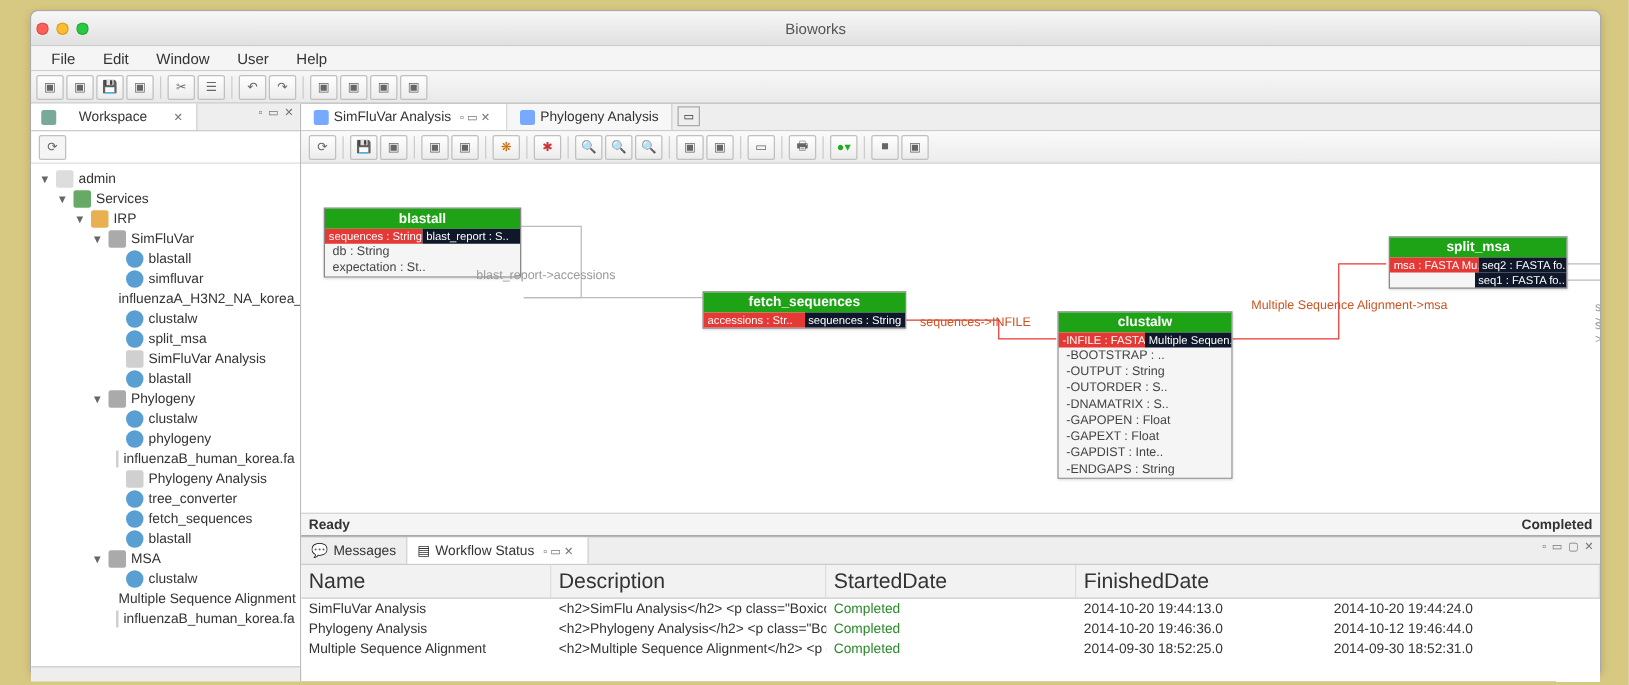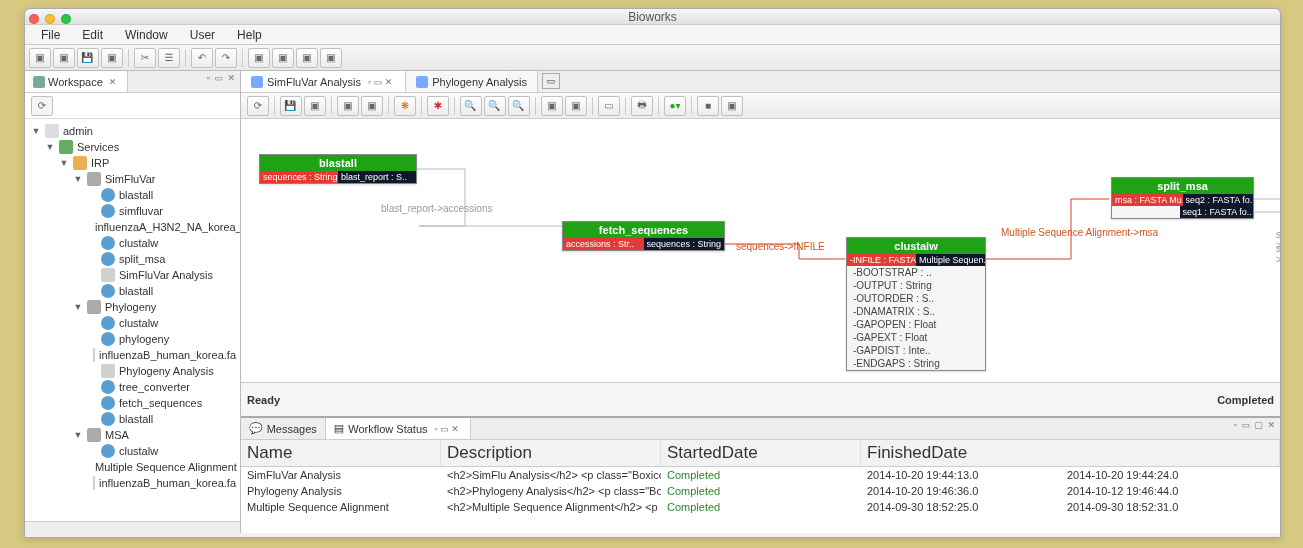--- a/index.html
+++ b/index.html
@@ -1,30 +1,30 @@
 <!DOCTYPE html>
 <html><head>
 <meta charset="utf-8">
 <style>
 *{box-sizing:border-box;margin:0;padding:0;font-family:Arial,Helvetica,sans-serif;font-size:11px;color:#333}
 body{background:#d8c982;width:1303px;height:548px;overflow:hidden}
 .outer-frame{position:absolute;left:24px;top:8px;width:1257px;height:530px;background:#f0f0f0;border:1px solid #aaa;border-radius:6px 6px 0 0;box-shadow:0 2px 8px rgba(0,0,0,0.15)}
-.titlebar{height:16px;background:linear-gradient(#f7f7f7,#e0e0e0);border-bottom:1px solid #ccc;border-radius:6px 6px 0 0;display:flex;align-items:flex-end;padding:0 4px;position:relative}
+.titlebar{height:28px;background:linear-gradient(#f7f7f7,#e0e0e0);border-bottom:1px solid #ccc;border-radius:6px 6px 0 0;display:flex;align-items:center;padding:0 4px;position:relative}
 .traffic{display:flex;gap:6px}
 .traffic span{width:10px;height:10px;border-radius:50%;border:1px solid rgba(0,0,0,0.15)}
 .tb-title{position:absolute;left:50%;transform:translateX(-50%);font-size:12px;color:#555}
 .menubar{height:20px;display:flex;align-items:center;padding:0 6px;background:#f5f5f5;border-bottom:1px solid #ccc;gap:2px}
 .menubar span{padding:2px 10px;font-size:12px;cursor:default}
 .toolbar{height:26px;display:flex;align-items:center;padding:0 4px;background:linear-gradient(#f7f7f7,#e9e9e9);border-bottom:1px solid #bbb;gap:2px}
 .tool-btn{width:22px;height:20px;border:1px solid #c0c0c0;border-radius:2px;background:linear-gradient(#fff,#ececec);display:flex;align-items:center;justify-content:center;font-size:10px;color:#666}
 .tool-sep{width:1px;height:18px;background:#ccc;margin:0 3px}
 .main-area{display:flex;height:calc(100% - 66px)}
 .left-panel{width:216px;border-right:1px solid #bbb;display:flex;flex-direction:column;background:#fff}
 .panel-tabs{height:22px;background:#eee;border-bottom:1px solid #ccc;display:flex}
-.panel-tab{padding:3px 8px;border-right:1px solid #ccc;background:#fff;display:flex;align-items:center;gap:3px}
+.panel-tab{padding:3px 8px;border-right:1px solid #ccc;background:#fff;display:flex;align-items:center;gap:18px}
 .panel-tab-icon{width:12px;height:12px;background:#7a9;border-radius:2px}
 .panel-controls{font-size:9px;color:#777;margin-left:auto;padding:2px 4px;letter-spacing:1px}
 .panel-toolbar{height:26px;border-bottom:1px solid #ddd;display:flex;align-items:center;padding:0 6px}
 .panel-toolbar .tool-btn{background:#f5f5f5}
 .tree{flex:1;overflow:auto;padding:4px 2px;background:#fff}
 .tree-item{display:flex;align-items:center;gap:4px;padding:1px 2px;min-height:16px}
 .tree-toggle{width:10px;text-align:center;color:#666;font-size:9px}
 .tree-icon{width:14px;height:14px;border-radius:2px}
 .ic-user{background:#ddd}
 .ic-services{background:#6a6}
@@ -47,21 +47,21 @@
 .node-title{background:#1ea317;color:#fff;font-weight:bold;text-align:center;padding:2px 4px;font-size:11px}
 .node-row{display:flex}
 .port{padding:1px 3px;font-size:9px;color:#fff;white-space:nowrap;overflow:hidden}
 .port-in{background:#e53935}
 .port-out{background:#0f172a}
 .param-list{background:#f5f5f5}
 .param{padding:1px 6px;font-size:10px;color:#444}
 .edge-label{position:absolute;font-size:10px;color:#c52}
 .gray-label{color:#999}
 svg.edges{position:absolute;left:0;top:0;width:100%;height:100%;pointer-events:none}
-.status-bar{height:34px;border-top:1px solid #ccc;background:#f5f5f5;display:flex;padding:0 6px;align-items:center;font-weight:bold}
+.status-bar{height:18px;border-top:1px solid #ccc;background:#f5f5f5;display:flex;padding:0 6px;align-items:center;font-weight:bold}
 .bottom-panel{height:116px;display:flex;flex-direction:column;border-top:1px solid #aaa}
 .bottom-tabs{height:22px;background:#eee;border-bottom:1px solid #ccc;display:flex}
 .bottom-tab{padding:3px 8px;border-right:1px solid #ccc;display:flex;align-items:center;gap:4px}
 .bottom-tab.active{background:#fff}
 .bottom-table{flex:1;background:#fff;overflow:auto}
 .bt-header{display:flex;border-bottom:1px solid #ccc;background:#f2f2f2}
 .bt-header div{padding:3px 6px;border-right:1px solid #ddd;font-size:17px}
 .bt-row{display:flex}
 .bt-row div{padding:2px 6px;font-size:11px;white-space:nowrap;overflow:hidden}
 .col-name{width:200px}
@@ -297,20 +297,24 @@
             <path d="M743,140 L830,140 L830,80 L868,80" stroke="#e53935" fill="none"></path>
             <path d="M1011,80 L1060,80 L1060,140 L1128,140" stroke="#bbb" fill="none"></path>
             <path d="M1011,93 L1070,93 L1070,153 L1128,153" stroke="#bbb" fill="none"></path>
           </svg>
 
           <div class="node" style="left:18px;top:35px;width:158px">
             <div class="node-title">blastall</div>
             <div class="node-row">
               <div class="port port-in" style="flex:1">sequences : String</div>
               <div class="port port-out" style="flex:1">blast_report : S..</div>
+            </div>
+            <div class="param-list">
+              <div class="param">db : String</div>
+              <div class="param">expectation : St..</div>
             </div>
           </div>
           <div class="edge-label gray-label" style="left:140px;top:84px">blast_report-&gt;accessions</div>
 
           <div class="node" style="left:321px;top:102px;width:163px">
             <div class="node-title">fetch_sequences</div>
             <div class="node-row">
               <div class="port port-in" style="flex:1">accessions : Str..</div>
               <div class="port port-out" style="flex:1">sequences : String</div>
             </div>

